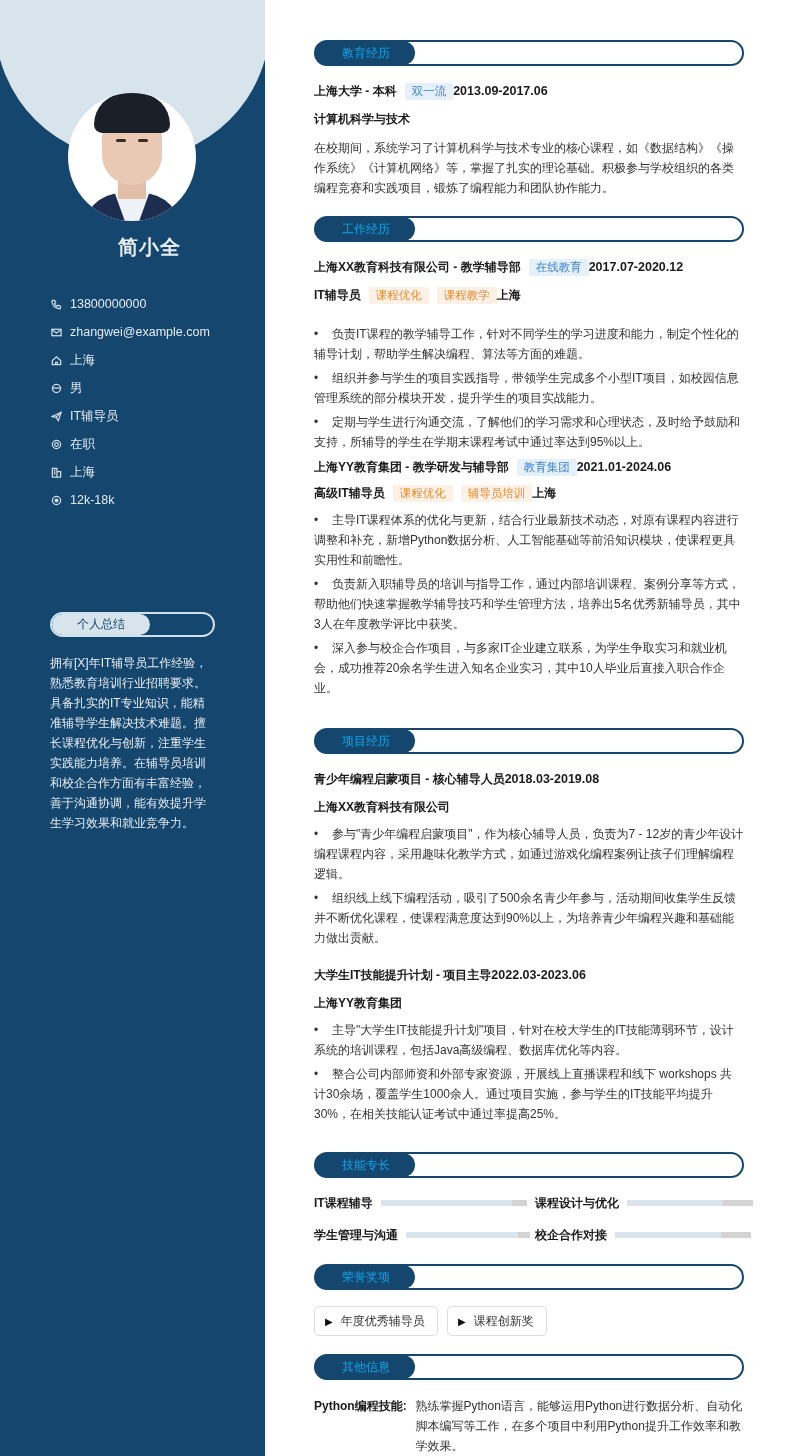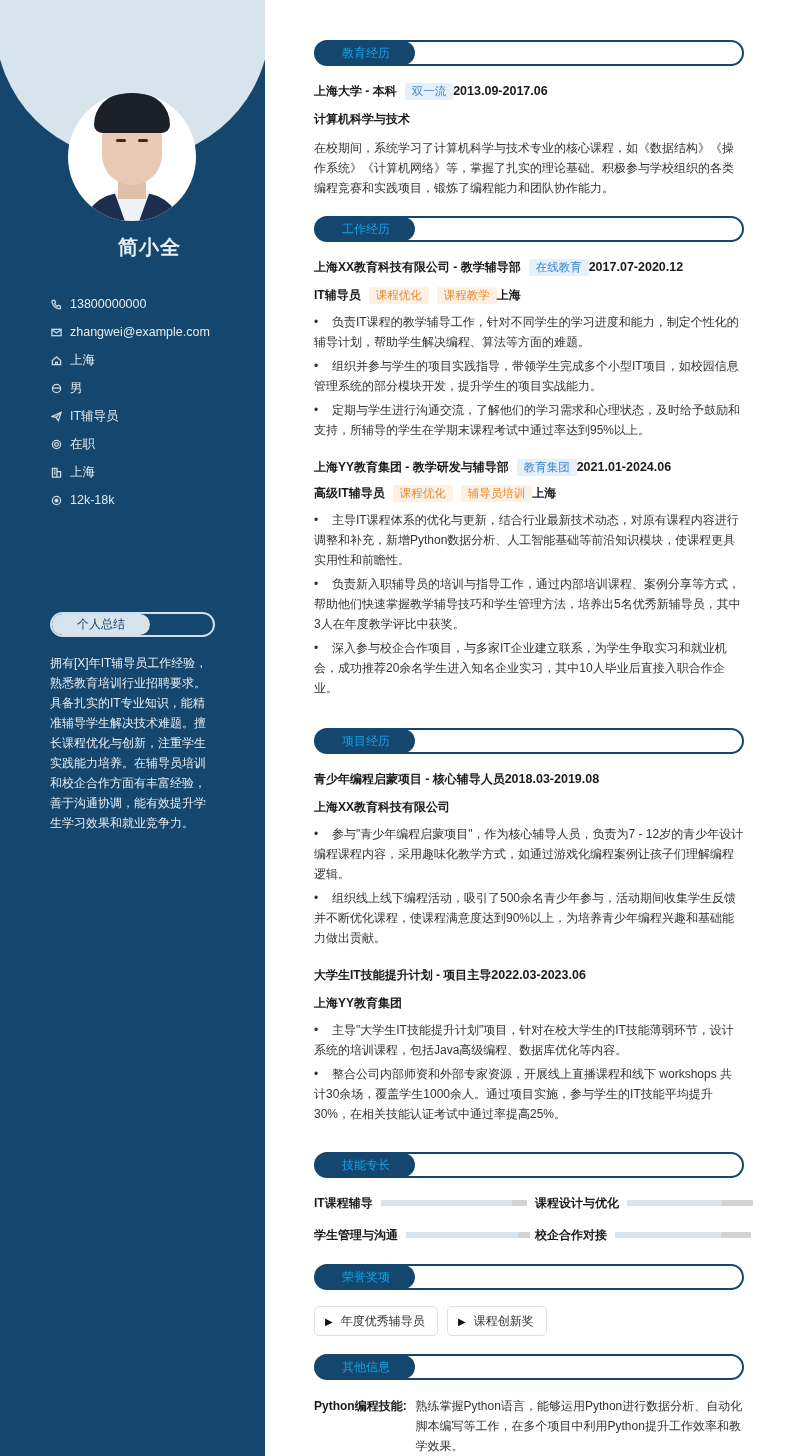--- a/index.html
+++ b/index.html
@@ -169,21 +169,21 @@
   </div>
   <div class="abs" style="top:258px">
     <div class="line">
       <span class="title"><span>上海XX教育科技有限公司 - 教学辅导部</span><span class="tag blue">在线教育</span></span>
       <span class="date">2017.07-2020.12</span>
     </div>
     <div class="line" style="margin-top:10px">
       <span class="title"><span>IT辅导员</span><span class="tag orange">课程优化</span><span class="tag orange">课程教学</span></span>
       <span class="title">上海</span>
     </div>
-    <div style="margin-top:8px">
+    <div style="margin-top:20px">
       <div class="bullet"><span class="dot">•</span><span>负责IT课程的教学辅导工作，针对不同学生的学习进度和能力，制定个性化的辅导计划，帮助学生解决编程、算法等方面的难题。</span></div>
       <div class="bullet"><span class="dot">•</span><span>组织并参与学生的项目实践指导，带领学生完成多个小型IT项目，如校园信息管理系统的部分模块开发，提升学生的项目实战能力。</span></div>
       <div class="bullet"><span class="dot">•</span><span>定期与学生进行沟通交流，了解他们的学习需求和心理状态，及时给予鼓励和支持，所辅导的学生在学期末课程考试中通过率达到95%以上。</span></div>
     </div>
   </div>
 
   <div class="abs" style="top:458px">
     <div class="line">
       <span class="title"><span>上海YY教育集团 - 教学研发与辅导部</span><span class="tag blue">教育集团</span></span>
       <span class="date">2021.01-2024.06</span>

